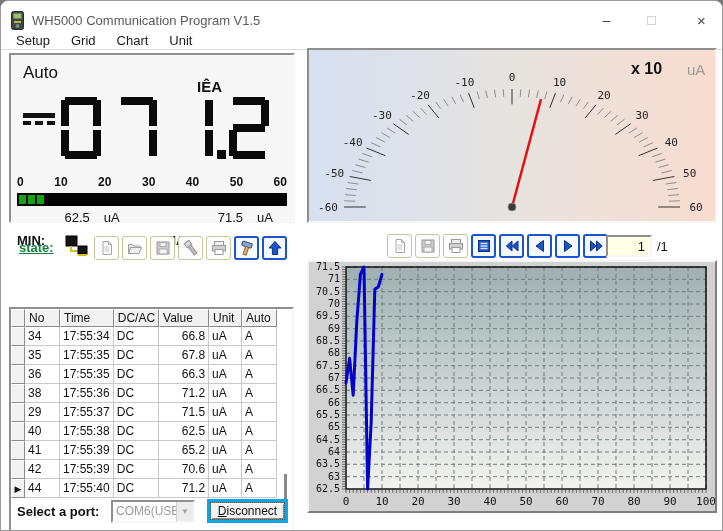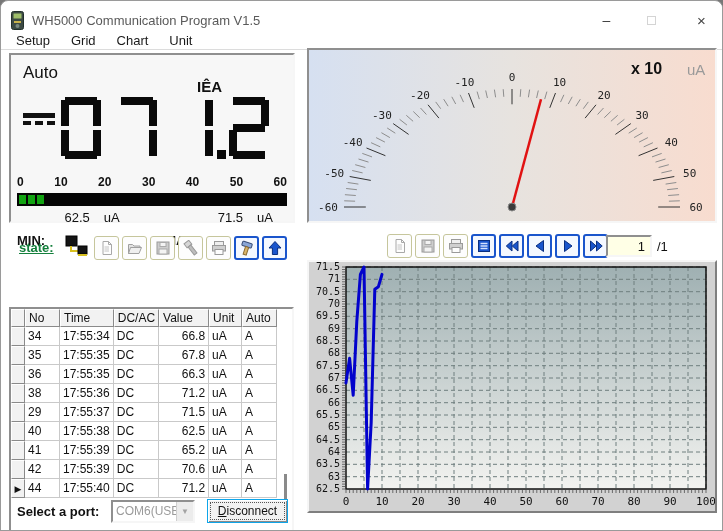--- a/index.html
+++ b/index.html
@@ -71,21 +71,21 @@
   .chart-panel svg { position:absolute; left:0; top:0; }
   .ax-lbl { font-family:"DejaVu Sans Mono",monospace; font-size:10px; fill:#111; }
   .ax-lbl-x { font-family:"DejaVu Sans Mono",monospace; font-size:11px; fill:#111; }
   
   .port-label { position:absolute; left:16px; top:503px; font-size:13px; font-weight:bold; color:#111; }
   .combo { position:absolute; left:110px; top:499px; width:84px; height:23px; background:#fff;
     border:2px solid; border-color:#8f8f8f #f6f6f6 #f6f6f6 #8f8f8f; display:flex; }
   .combo .val { flex:1; font-size:12px; color:#9b9b9b; padding:2px 0 0 3px; overflow:hidden; white-space:nowrap; }
   .combo .arrow { width:17px; background:#ececec; border-left:1px solid #cfcfcf; display:flex; align-items:center; justify-content:center; color:#a3a3a3; font-size:8px; }
   .disconnect-btn { position:absolute; left:206px; top:498px; width:81px; height:24px; background:#f2f2f2;
-    border:1px solid #0ea5e9; box-shadow:inset 1px 1px 0 #fff, inset -1px -1px 0 #8a8a8a;
+    border:4px solid #0ea5e9; box-shadow:inset 1px 1px 0 #fff, inset -1px -1px 0 #8a8a8a;
     font-size:12px; color:#111; display:flex; align-items:center; justify-content:center;
     outline:1px dotted #555; outline-offset:-4px; font-family:"Liberation Sans",sans-serif; }
 </style>
 </head>
 <body>
 
 <div class="window">
 
   <div class="titlebar">
     <svg class="app-icon" width="13" height="19" viewBox="0 0 13 19">

